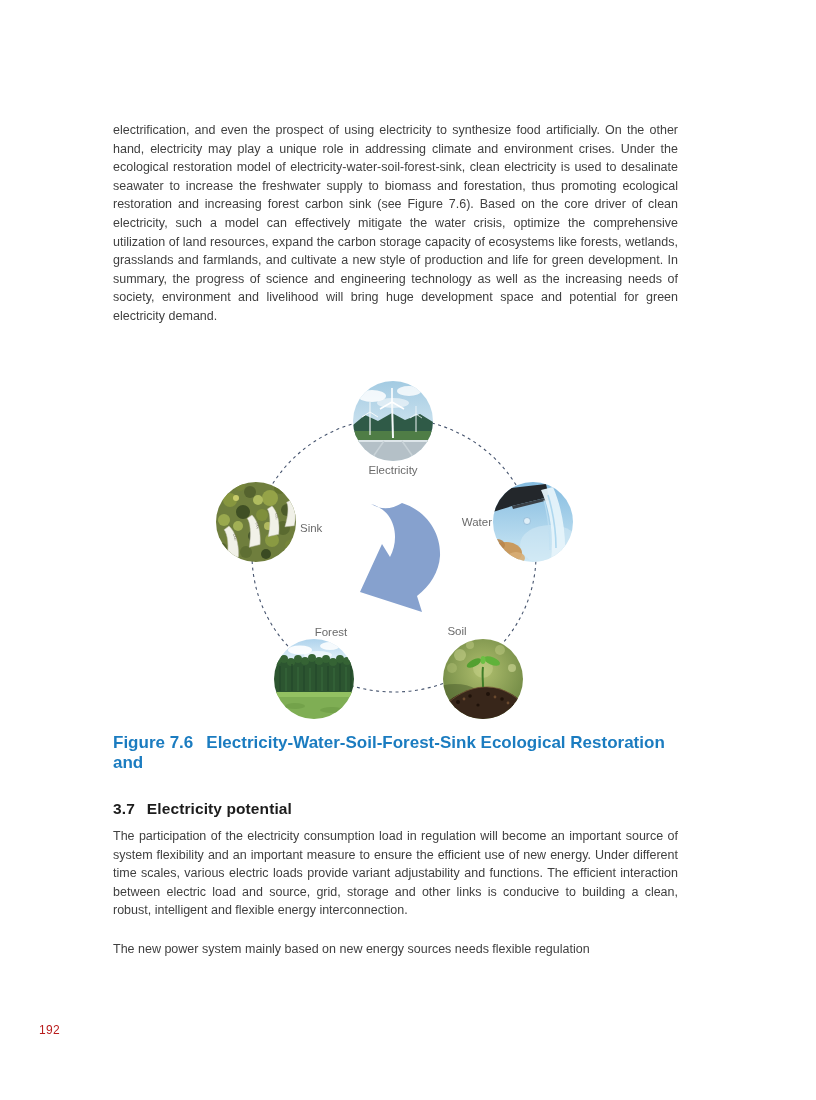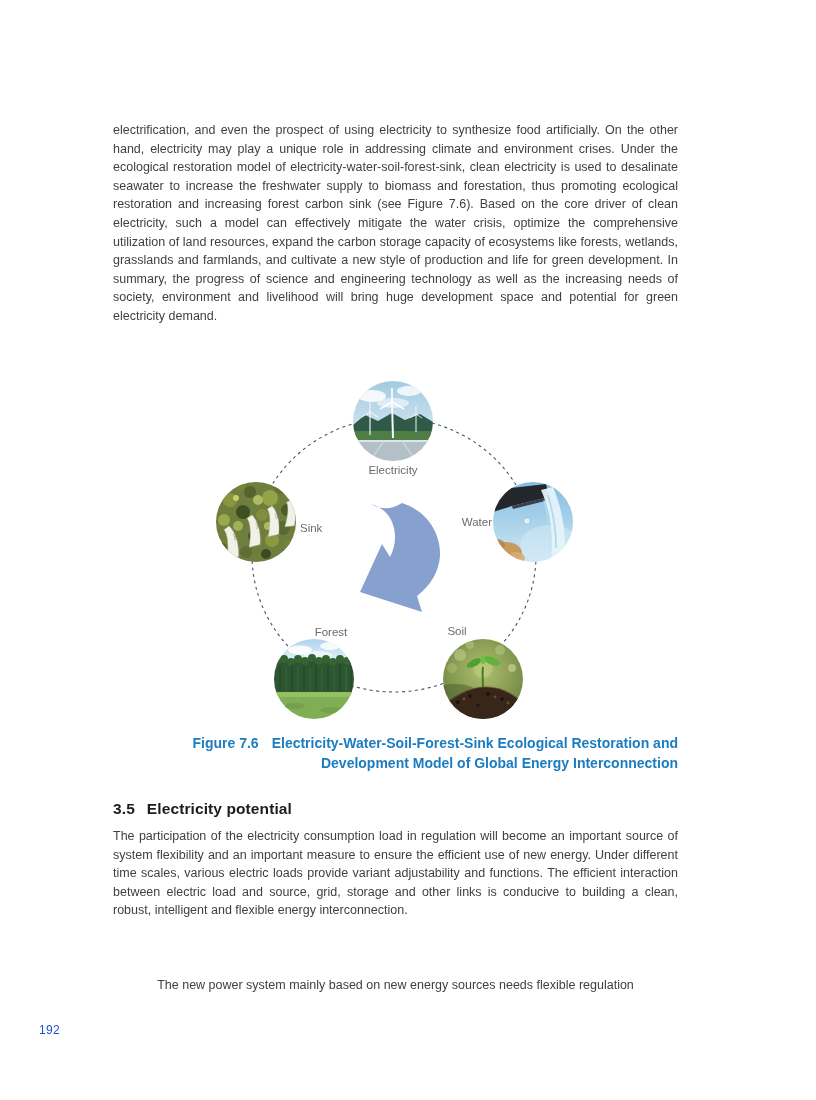--- a/index.html
+++ b/index.html
@@ -10,37 +10,37 @@
     font-family:"Liberation Sans", sans-serif;
     overflow:hidden;
   }
   .body-text{
     position:absolute;left:113px;width:565px;margin:0;
     font-size:12.5px;line-height:18.6px;color:#3f3f3f;
     text-align:justify;
   }
   .para1{top:121px;}
   .para2{top:827px;}
-  .para3{top:976px;text-align:center;}
+  .para3{top:940px;text-align:left;}
   .fig-svg{position:absolute;left:0;top:370px;}
   .caption{
     position:absolute;left:113px;top:733px;width:565px;
-    text-align:right;font-size:14px;font-weight:bold;
+    text-align:left;font-size:17px;font-weight:bold;
     color:#1b7cc0;line-height:20px;margin:0;
   }
   .cap-label{margin-right:13px;}
   .heading{
     position:absolute;left:113px;top:800px;margin:0;
     font-size:15.5px;font-weight:bold;color:#1c1c1c;
     letter-spacing:0.1px;
   }
   .heading .num{margin-right:12px;}
   .pagenum{
     position:absolute;left:39px;top:1023px;
-    font-size:12px;color:#1d4ed8;letter-spacing:0.3px;
+    font-size:12px;color:#b91c1c;letter-spacing:0.3px;
   }
   svg text.fig-label{
     font-family:"Liberation Sans", sans-serif;
     font-size:11.5px;fill:#6b6b6b;
   }
   svg text.sail-co2{
     font-family:"Liberation Sans", sans-serif;
     fill:#5d5d4d;
   }
 </style>
@@ -265,25 +265,24 @@
     <text class="fig-label" x="492" y="526" text-anchor="end">Water</text>
     <text class="fig-label" x="300" y="532" text-anchor="start">Sink</text>
     <text class="fig-label" x="331" y="636" text-anchor="middle">Forest</text>
     <text class="fig-label" x="457" y="635" text-anchor="middle">Soil</text>
   </svg>
 
   <div class="caption">
     <div>
       <span class="cap-label">Figure 7.6</span><span>Electricity-Water-Soil-Forest-Sink Ecological Restoration and</span>
     </div>
-    <div>Development Model of Global Energy Interconnection</div>
   </div>
 
   <h2 class="heading">
-    <span class="num">3.5</span><span>Electricity potential</span>
+    <span class="num">3.7</span><span>Electricity potential</span>
   </h2>
 
   <p class="body-text para2">The participation of the electricity consumption load in regulation will become an important source of system flexibility and an important measure to ensure the efficient use of new energy. Under different time scales, various electric loads provide variant adjustability and functions. The efficient interaction between electric load and source, grid, storage and other links is conducive to building a clean, robust, intelligent and flexible energy interconnection.</p>
 
   <p class="body-text para3">The new power system mainly based on new energy sources needs flexible regulation</p>
 
   <div class="pagenum">192</div>
 
 </div>
 

